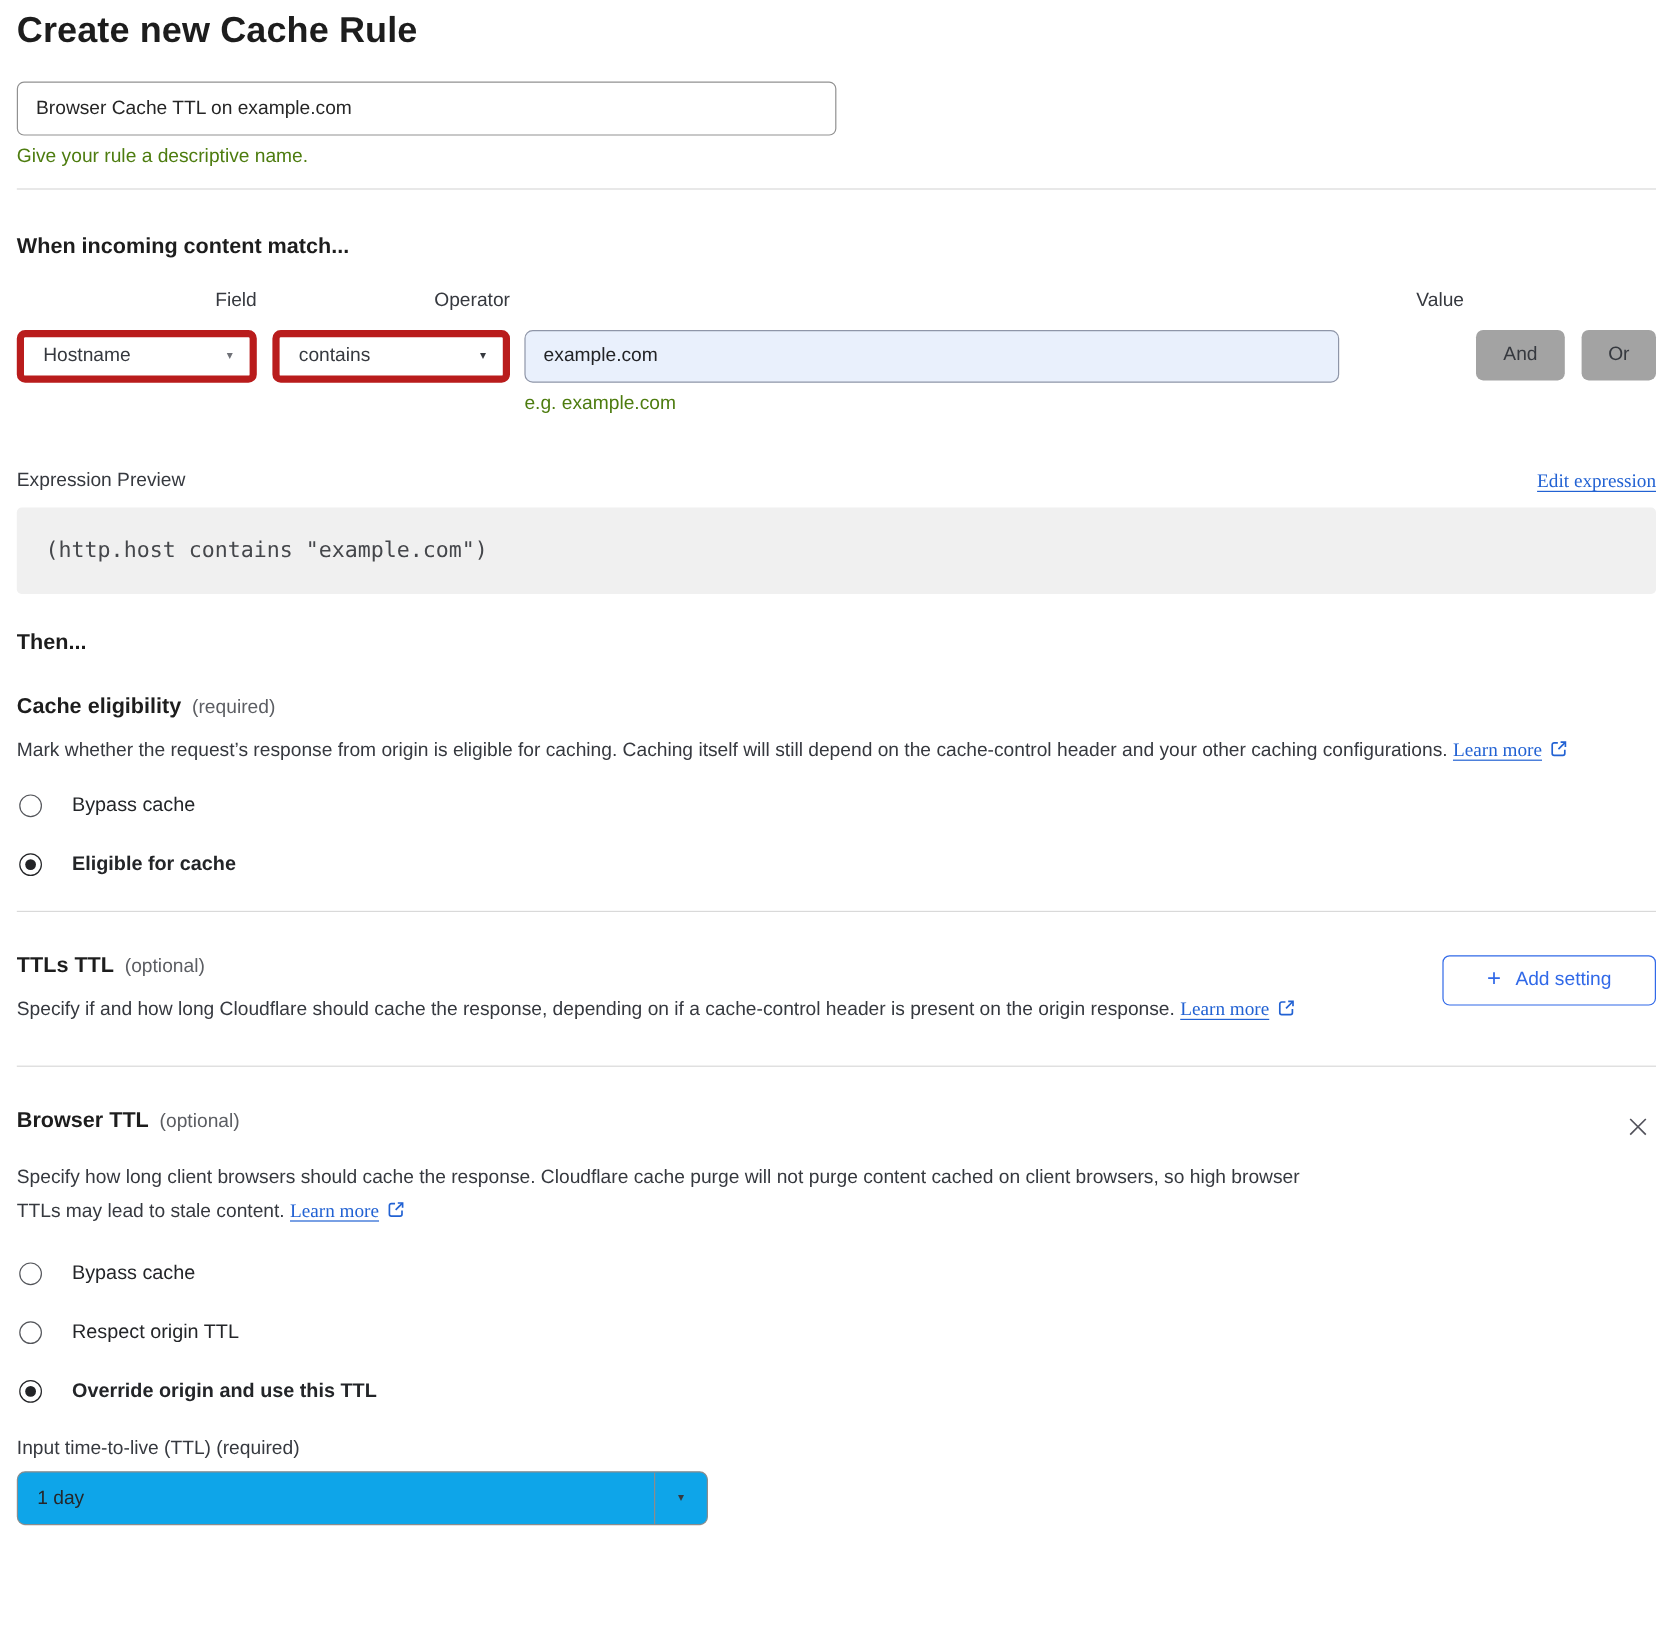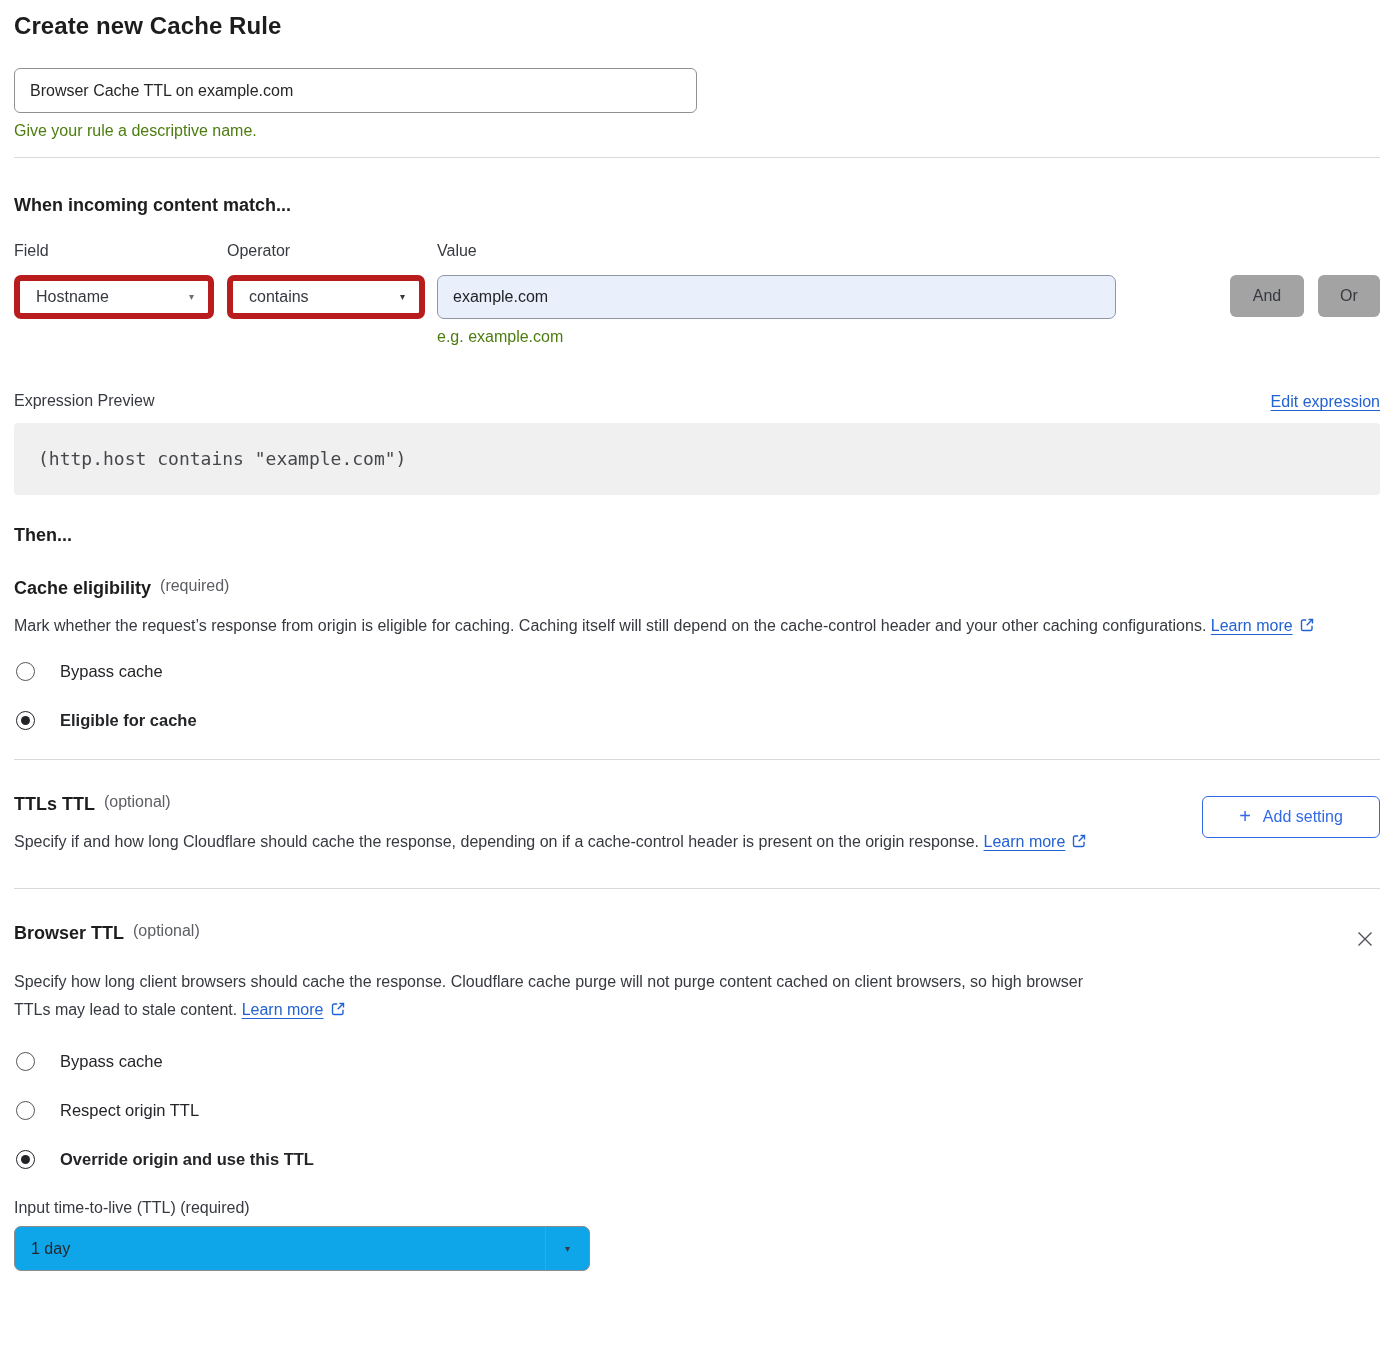--- a/index.html
+++ b/index.html
@@ -6,42 +6,42 @@
   html, body { background: #ffffff; }
   body {
     width: 1400px;
     font-family: "Liberation Sans", sans-serif;
     color: #36393f;
     font-size: 16px;
   }
   .page { padding: 12px 20px 18px 14px; width: 1400px; }
 
   h1.page-title {
-    font-size: 24px; line-height: 28px; font-weight: 700;
+    font-size: 30px; line-height: 28px; font-weight: 700;
     color: #1d1d1d; margin: 0 0 28px 0; letter-spacing: 0.1px;
   }
   .form-label { display: block; font-size: 16px; line-height: 19px; color: #36393f; margin-bottom: 10px; }
   .text-input {
     display: block; width: 683px; height: 45px;
     border: 1px solid #919191; border-radius: 6px;
     padding: 0 15px; font-size: 16px; color: #262626;
     font-family: "Liberation Sans", sans-serif; background: #fff; outline: none;
   }
   .help-text { font-size: 16px; line-height: 19px; color: #4d7c0f; margin-top: 8px; }
 
   hr.divider { border: none; border-top: 1px solid #d9d9d9; }
   hr.d1 { margin-top: 17px; }
   hr.d2 { margin-top: 29px; }
   hr.d3 { margin-top: 30px; }
 
   h2.section-heading { font-size: 18px; line-height: 21px; font-weight: 700; color: #1d1d1d; }
   .match-heading { margin-top: 37px; margin-bottom: 25px; }
 
   .match-row { display: flex; align-items: flex-start; }
-  .match-col .form-label { margin-bottom: 15px; }
+  .match-col .form-label { margin-bottom: 15px; text-align: right; }
   .col-field { width: 200px; margin-right: 13px; }
   .col-operator { width: 198px; margin-right: 12px; }
   .col-value { width: 783px; }
 
   .select-box {
     display: flex; align-items: center; justify-content: space-between;
     height: 44px; border: 6px solid #b91c1c; border-radius: 7px;
     padding: 0 14px 0 16px; background: #fff; cursor: pointer;
   }
   .select-box .select-value { font-size: 16px; color: #36393f; }
@@ -60,31 +60,31 @@
     height: 42px; border: none; border-radius: 6px; background: #a3a3a3;
     color: #36393f; font-size: 16px; font-family: "Liberation Sans", sans-serif; cursor: pointer;
   }
   .btn-and { width: 74px; margin-left: 10px; }
   .btn-or  { width: 62px; margin-left: 14px; }
 
   .expr-head { display: flex; justify-content: space-between; align-items: flex-end; margin-top: 44px; margin-bottom: 12px; }
   .expr-label { font-size: 16px; line-height: 21px; color: #36393f; }
   a.link {
     color: #2262d3; text-decoration: underline; text-underline-offset: 3px;
-    cursor: pointer; font-size: 16px;
+    cursor: pointer; font-size: 16px; font-family: Liberation Serif, serif;
   }
   .code-block {
     background: #f0f0f0; border-radius: 4px; width: 1366px;
     padding: 25px 24px; font-family: "DejaVu Sans Mono", monospace;
     font-size: 18px; line-height: 22px; color: #45474b; white-space: pre;
   }
 
   .then-heading { margin-top: 30px; }
 
-  .setting-heading-row { display: flex; align-items: flex-start; }
+  .setting-heading-row { display: flex; align-items: flex-end; }
   .setting-title { font-size: 18px; line-height: 22px; font-weight: 700; color: #1d1d1d; }
   .qualifier { font-size: 16px; color: #5c5e63; margin-left: 9px; }
   .mt-sec { margin-top: 31px; }
   .mt-sec2 { margin-top: 33px; }
 
   .section-desc { font-size: 16px; line-height: 28px; color: #36393f; margin-top: 13px; }
   .desc-full { max-width: 1340px; }
   .desc-narrow { max-width: 1096px; }
   .learn-more-wrap { white-space: nowrap; }
   .ext-icon { display: inline-block; vertical-align: -2px; margin-left: 6px; }

